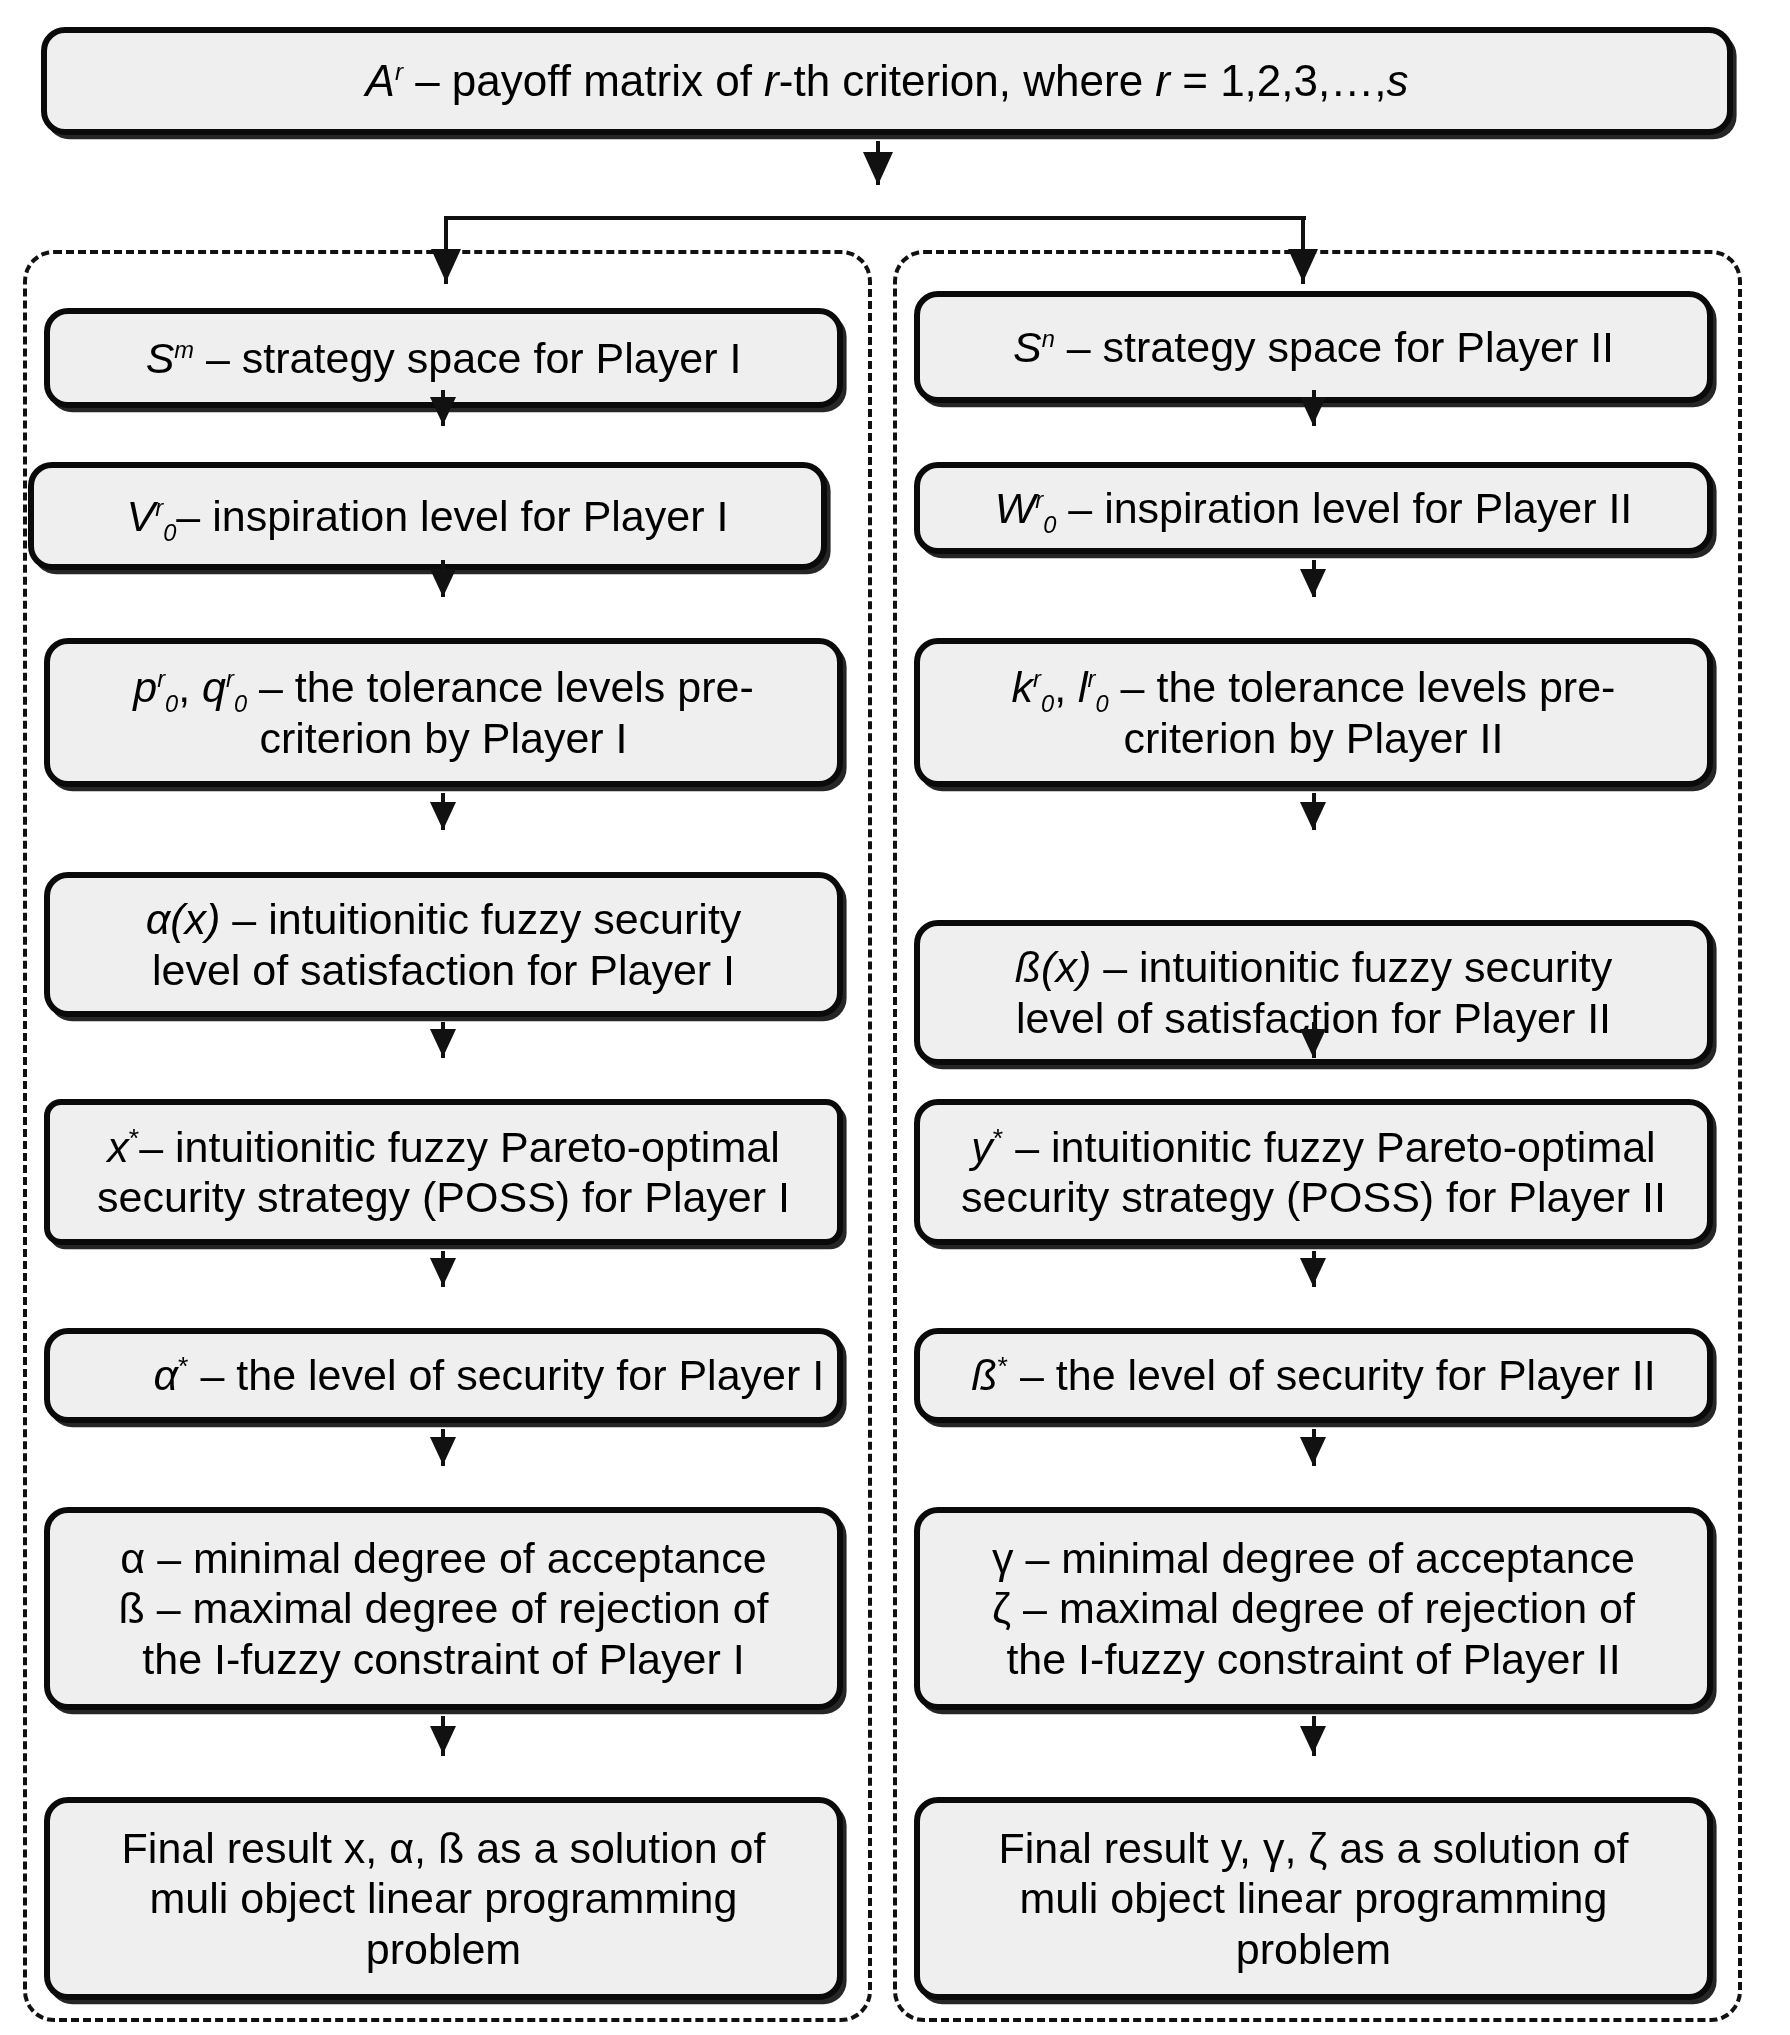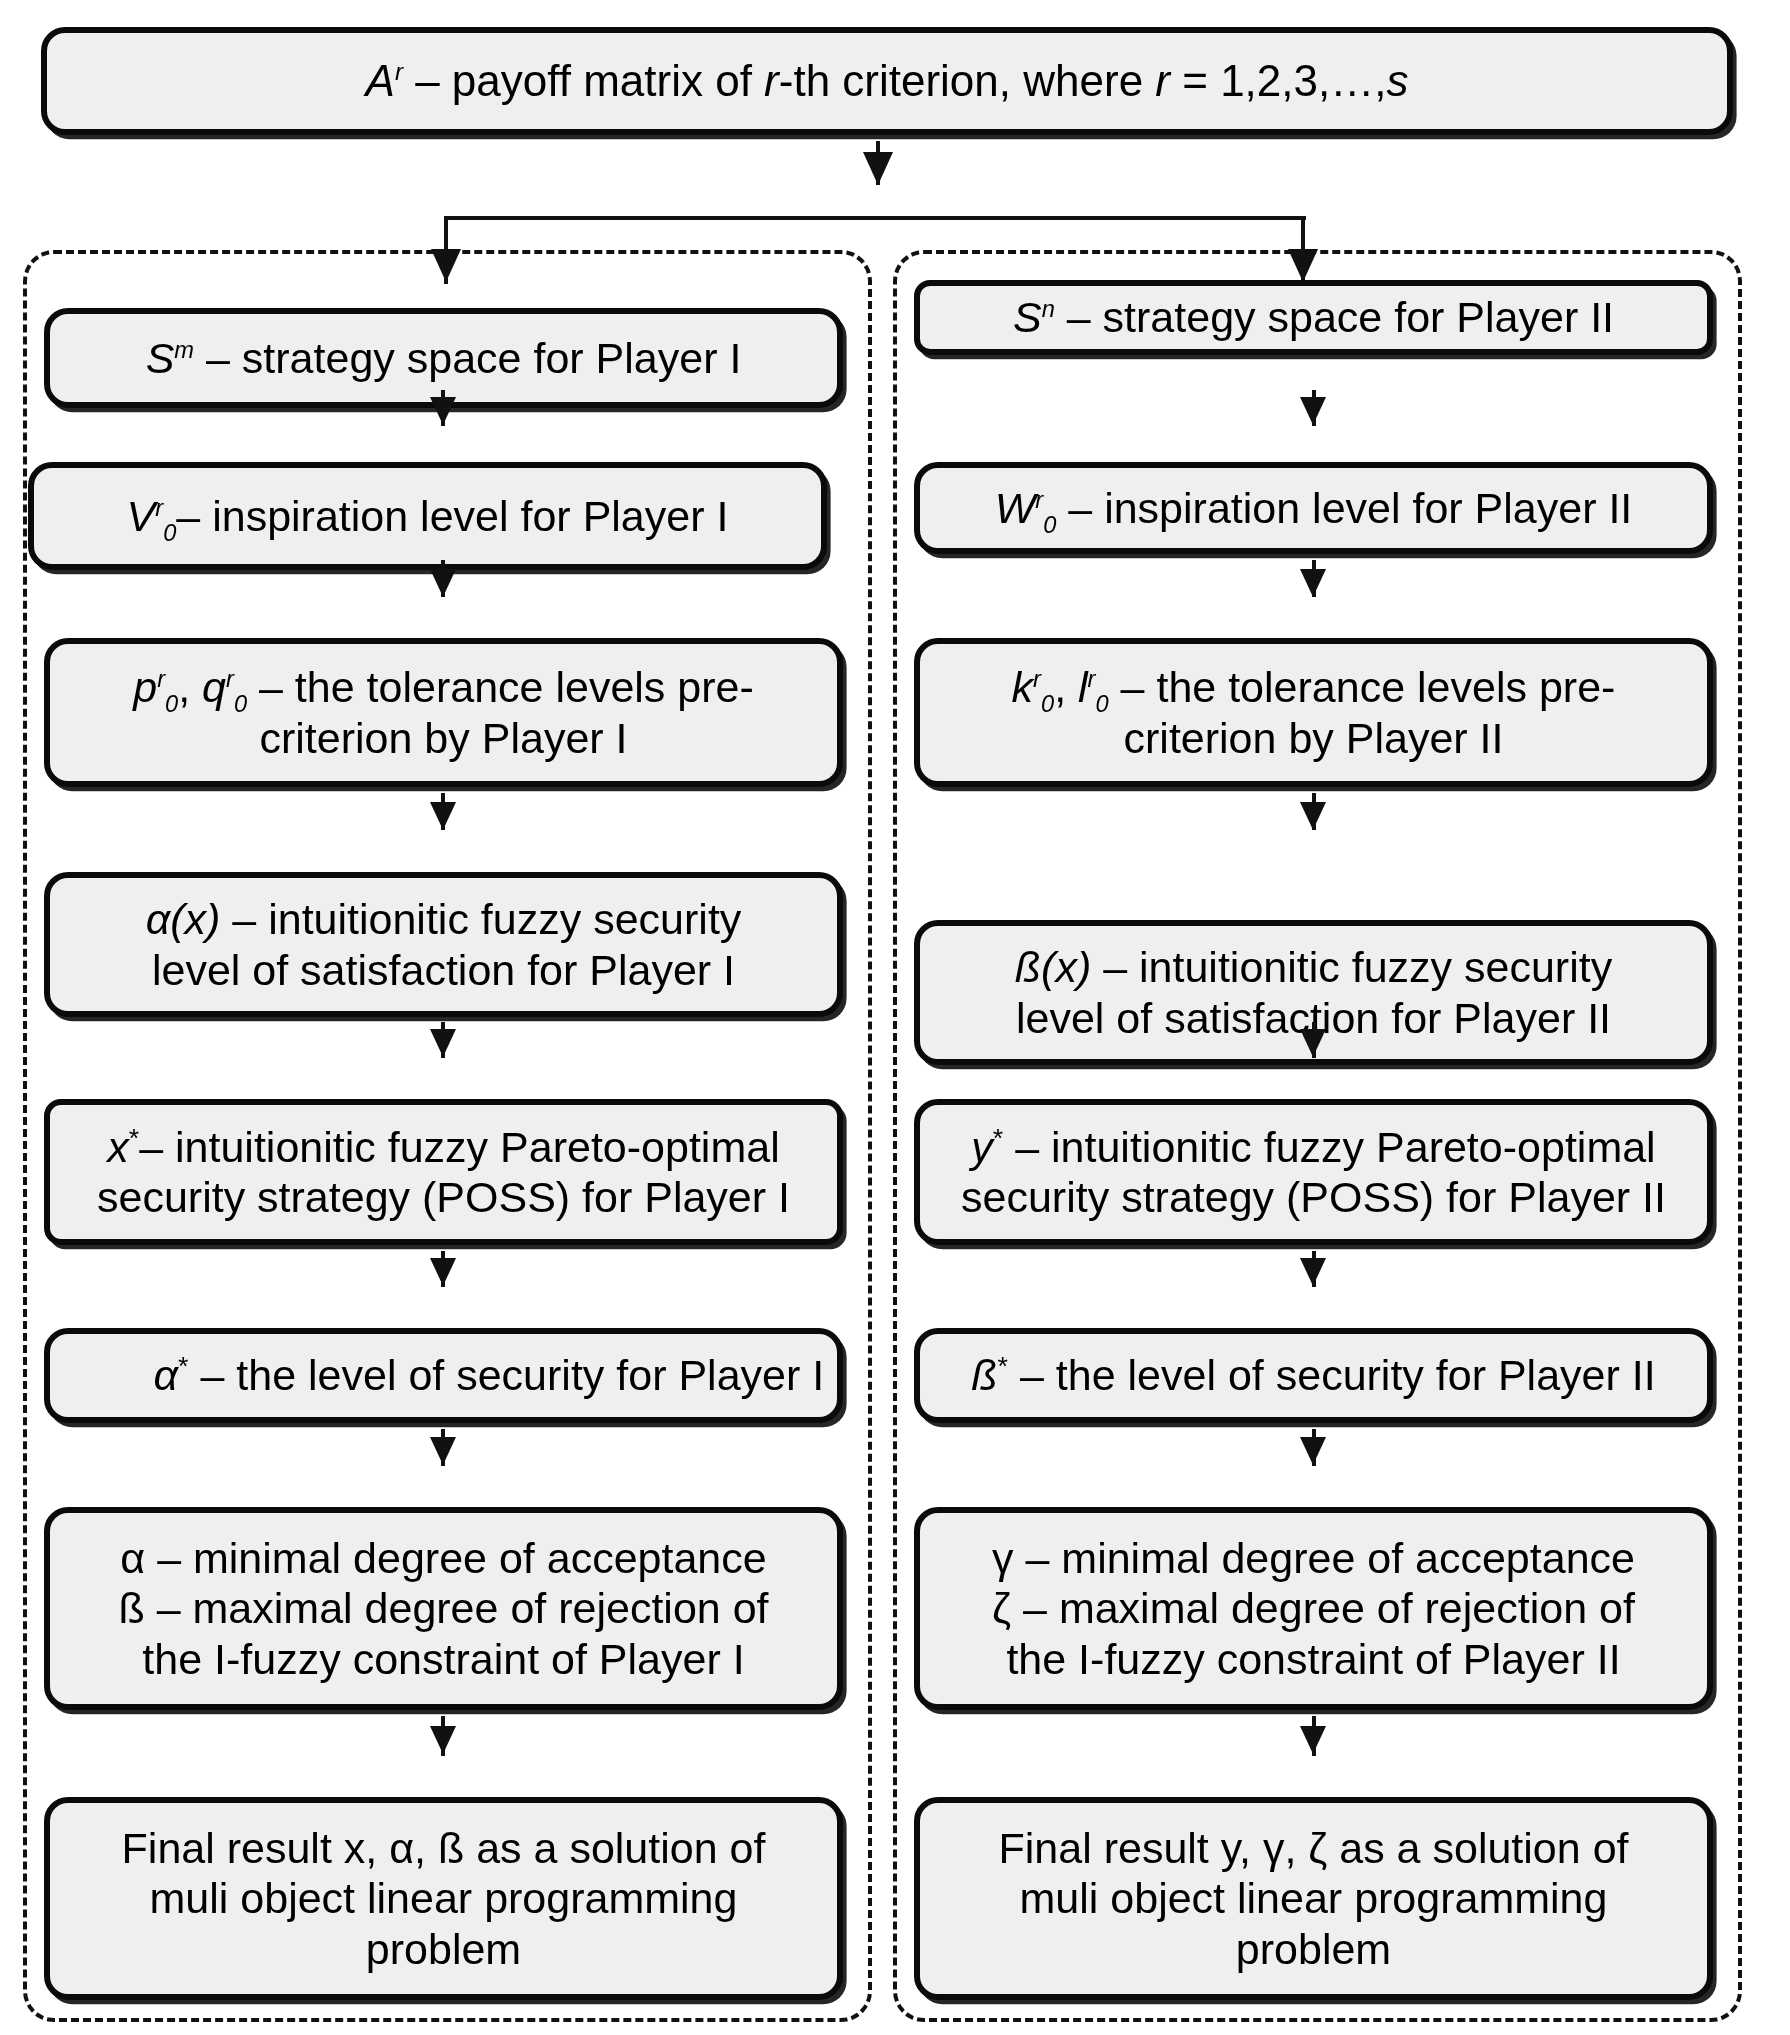--- a/index.html
+++ b/index.html
@@ -148,21 +148,21 @@
   <div class="pbox fs-b" style="left:44px; top:1797px; width:799px; height:203px;">
     <span class="txt">
       <span>Final result x, α, ß as a solution of</span><br>
       <span>muli object linear programming</span><br>
       <span>problem</span>
     </span>
   </div>
 
   <div class="dashgroup" style="left:893px; top:250px; width:849px; height:1772px;"></div>
 
-  <div class="pbox fs-b" style="left:914px; top:280px; width:799px; height:75px;border-radius:16px;">
+  <div class="pbox fs-b" style="left:914px; top:291px; width:799px; height:112px;">
     <span class="txt">
       <i class="v">S</i><sup class="sm">n</sup>&nbsp;<span>– strategy space for Player II</span>
     </span>
   </div>
   <div class="vline" style="left:1312px; top:390px; height:36px;"></div>
   <div class="arrowhead small" style="left:1300px; top:397px;"></div>
 
   <div class="pbox fs-b" style="left:914px; top:462px; width:799px; height:92px;">
     <span class="txt">
       <i class="v">W</i><sup class="sm">r</sup><sub class="sm">0</sub>&nbsp;<span>– inspiration level for Player II</span>

